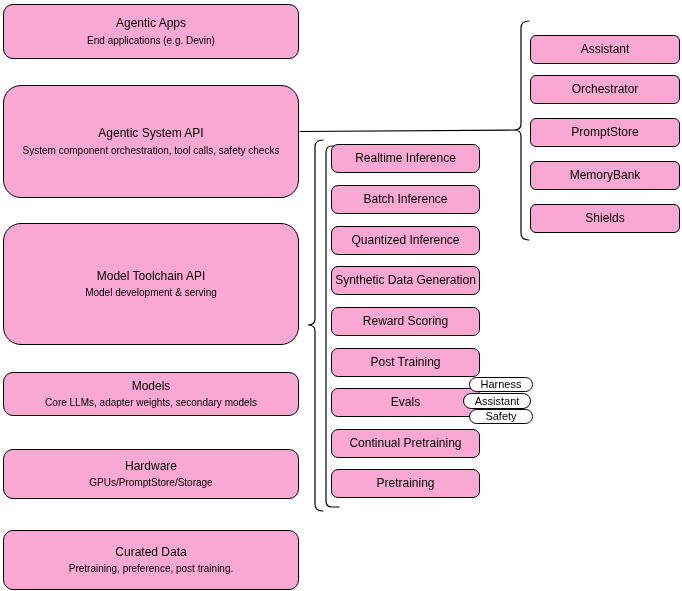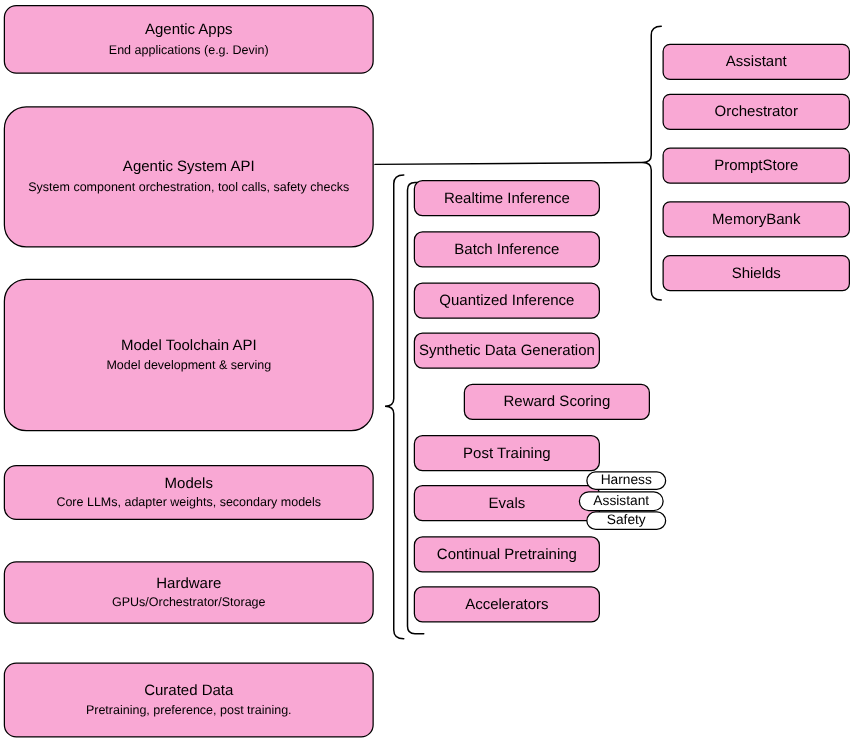--- a/index.html
+++ b/index.html
@@ -79,54 +79,54 @@
     <div class="subtitle">System component orchestration, tool calls, safety checks</div>
   </div>
 
   <div class="box" style="left:3px; top:372px; width:296px; height:44px; border-radius:10px;">
     <div class="title">Models</div>
     <div class="subtitle">Core LLMs, adapter weights, secondary models</div>
   </div>
 
   <div class="box" style="left:3px; top:449px; width:296px; height:50px; border-radius:10px;">
     <div class="title">Hardware</div>
-    <div class="subtitle">GPUs/Orchestrator/Storage</div>
+    <div class="subtitle">GPUs/PromptStore/Storage</div>
   </div>
 
   <div class="box" style="left:3px; top:530px; width:296px; height:60px; border-radius:10px;">
     <div class="title">Curated Data</div>
     <div class="subtitle">Pretraining, preference, post training.</div>
   </div>
 
   <div class="box node" style="left:331px; top:144px; width:149px; height:29px; border-radius:7px;">
     <span>Realtime Inference</span>
   </div>
   <div class="box node" style="left:331px; top:185px; width:149px; height:29px; border-radius:7px;">
     <span>Batch Inference</span>
   </div>
   <div class="box node" style="left:331px; top:226px; width:149px; height:29px; border-radius:7px;">
     <span>Quantized Inference</span>
   </div>
   <div class="box node" style="left:331px; top:266px; width:149px; height:29px; border-radius:7px;">
     <span>Synthetic Data Generation</span>
   </div>
-  <div class="box node" style="left:331px; top:307px; width:149px; height:29px; border-radius:7px;margin-left:40px;">
+  <div class="box node" style="left:331px; top:307px; width:149px; height:29px; border-radius:7px;">
     <span>Reward Scoring</span>
   </div>
   <div class="box node" style="left:331px; top:348px; width:149px; height:29px; border-radius:7px;">
     <span>Post Training</span>
   </div>
   <div class="box node" style="left:331px; top:388px; width:149px; height:29px; border-radius:7px;">
     <span>Evals</span>
   </div>
   <div class="box node" style="left:331px; top:429px; width:149px; height:29px; border-radius:7px;">
     <span>Continual Pretraining</span>
   </div>
   <div class="box node" style="left:331px; top:469px; width:149px; height:29px; border-radius:7px;">
-    <span>Accelerators</span>
+    <span>Pretraining</span>
   </div>
 
   <div class="pill" style="left:469px; top:377px; width:64px; height:15px;">
     <span>Harness</span>
   </div>
   <div class="pill" style="left:463px; top:393px; width:68px; height:16px;">
     <span>Assistant</span>
   </div>
   <div class="pill" style="left:469px; top:409px; width:64px; height:15px;">
     <span>Safety</span>

